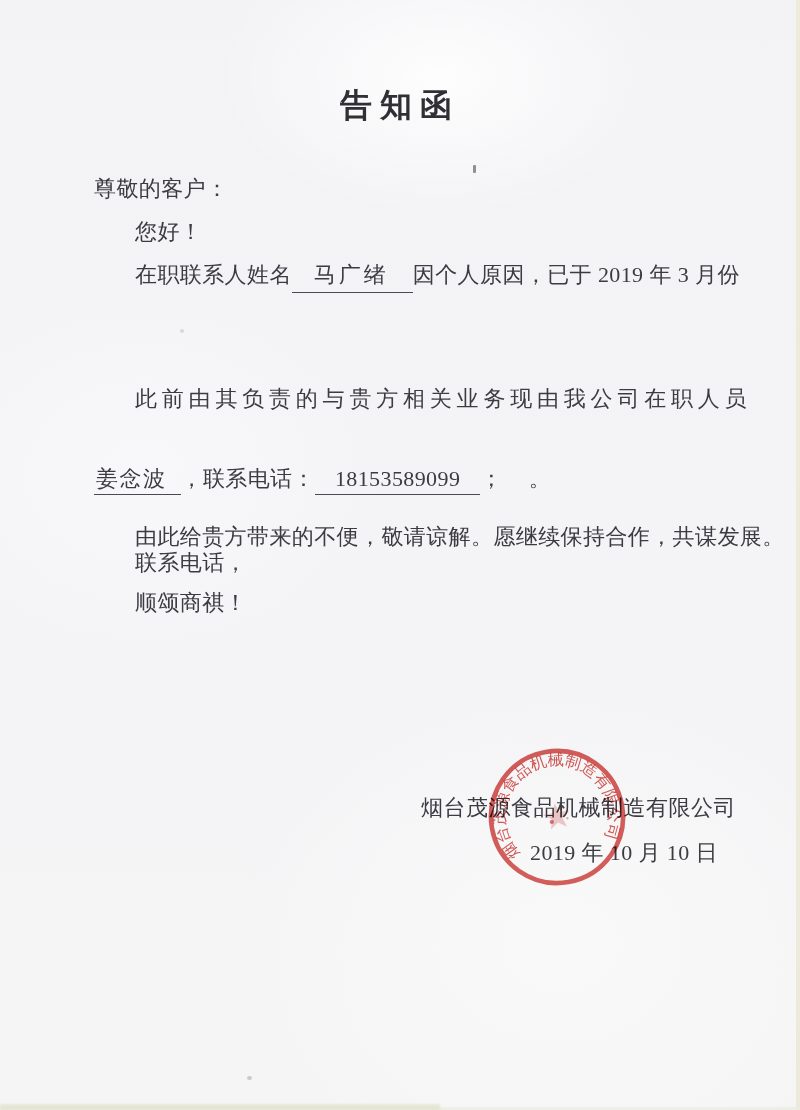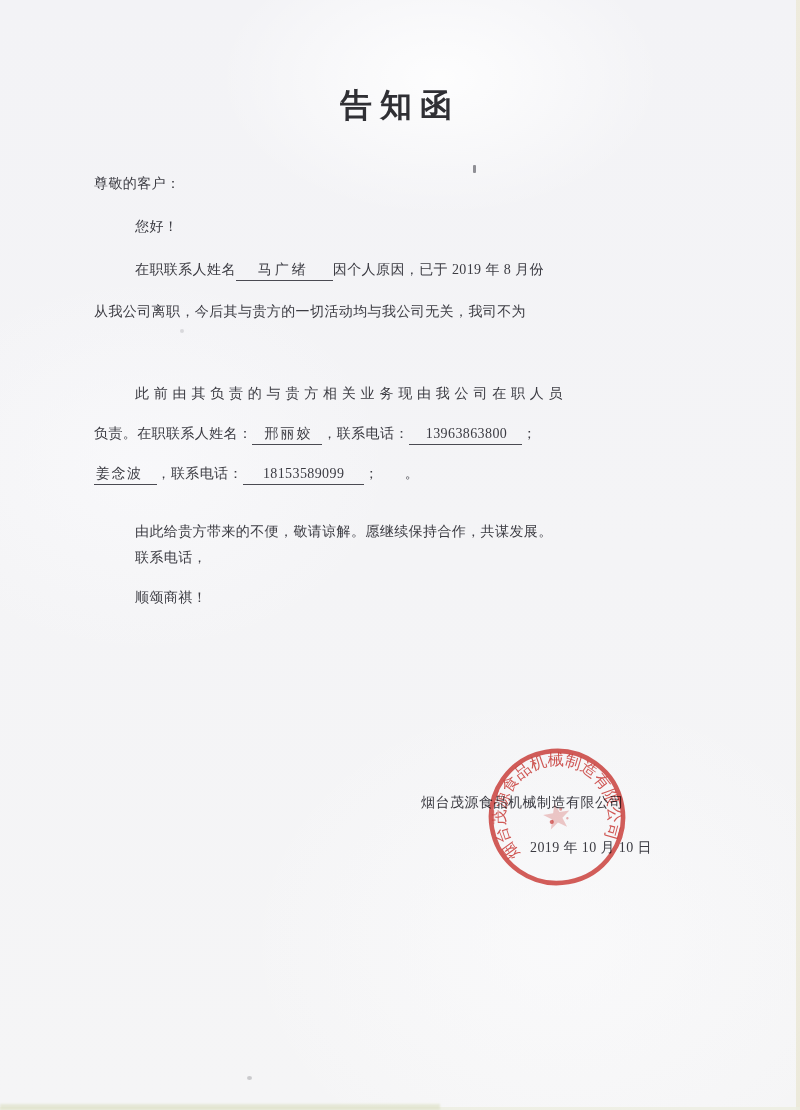--- a/index.html
+++ b/index.html
@@ -23,25 +23,25 @@
   .speck{position:absolute;background:#585860;border-radius:1px;}
   .s1{left:473px;top:165px;width:3px;height:8px;opacity:.65;}
   .s2{left:180px;top:329px;width:4px;height:4px;border-radius:50%;opacity:.18;}
   .s3{left:247px;top:1076px;width:5px;height:4px;opacity:.28;border-radius:50%;}
   .title{
     position:absolute;left:0;top:84px;width:100%;text-align:center;
     font-family:Liberation Mono, monospace;
     font-weight:700;font-size:32px;letter-spacing:8px;color:#2f2f34;margin:0;
   }
   .line{
-    position:absolute;font-size:14px;line-height:1.25;color:#3b3b42;
+    position:absolute;font-size:22px;line-height:1.25;color:#3b3b42;
     letter-spacing:.4px;white-space:pre;
   }
   .u{display:inline-block;border-bottom:1.6px solid #4a4a52;padding-bottom:1px;}
-  .u-name1{padding-left:22px;padding-right:24px;letter-spacing:3px;}
+  .u-name1{padding-left:22px;padding-right:24px;letter-spacing:3px;font-family:Liberation Mono, monospace;}
   .u-name2{padding-left:12px;padding-right:10px;letter-spacing:2px;}
   .u-phone1{padding-left:17px;padding-right:15px;}
   .u-name3{padding-left:2px;padding-right:14px;letter-spacing:1.5px;}
   .u-phone2{padding-left:20px;padding-right:20px;}
   .sp-period{margin-left:26px;}
   .justified{letter-spacing:4.8px;}
   .seal{
     position:absolute;left:472px;top:732px;width:170px;height:170px;
     transform:rotate(-10deg);mix-blend-mode:multiply;opacity:.93;
   }
@@ -50,28 +50,26 @@
 <body>
 
 <div class="paper">
 
   <h1 class="title">告知函</h1>
 
   <div class="line" style="left:94px;top:175px"><span>尊敬的客户：</span></div>
 
   <div class="line" style="left:135px;top:218px"><span>您好！</span></div>
 
-  <div class="line" style="left:135px;top:261px"><span>在职联系人姓名</span><span class="u u-name1">马广绪</span><span>因个人原因，已于 2019 年 8 月份</span></div>
+  <div class="line" style="left:135px;top:261px"><span>在职联系人姓名</span><span class="u u-name1">马广绪</span><span>因个人原因，已于 2019 年 3 月份</span></div>
 
-  <div class="line" style="left:94px;top:303px"><span>从我公司离职，今后其与贵方的一切活动均与我公司无关，我司不为</span></div>
 
 
   <div class="line justified" style="left:135px;top:385px"><span>此前由其负责的与贵方相关业务现由我公司在职人员</span></div>
 
-  <div class="line" style="left:94px;top:425px"><span>负责。在职联系人姓名：</span><span class="u u-name2">邢丽姣</span><span>，联系电话：</span><span class="u u-phone1">13963863800</span><span>；</span></div>
 
   <div class="line" style="left:94px;top:465px"><span class="u u-name3">姜念波</span><span>，联系电话：</span><span class="u u-phone2">18153589099</span><span>；</span><span class="sp-period">。</span></div>
 
   <div class="line" style="left:135px;top:523px"><span>由此给贵方带来的不便，敬请谅解。愿继续保持合作，共谋发展。</span></div>
 
   <div class="line" style="left:135px;top:549px"><span>联系电话，</span></div>
 
   <div class="line" style="left:135px;top:589px"><span>顺颂商祺！</span></div>
 
   <div class="line" style="left:421px;top:794px;letter-spacing:0.5px"><span>烟台茂源食品机械制造有限公司</span></div>

